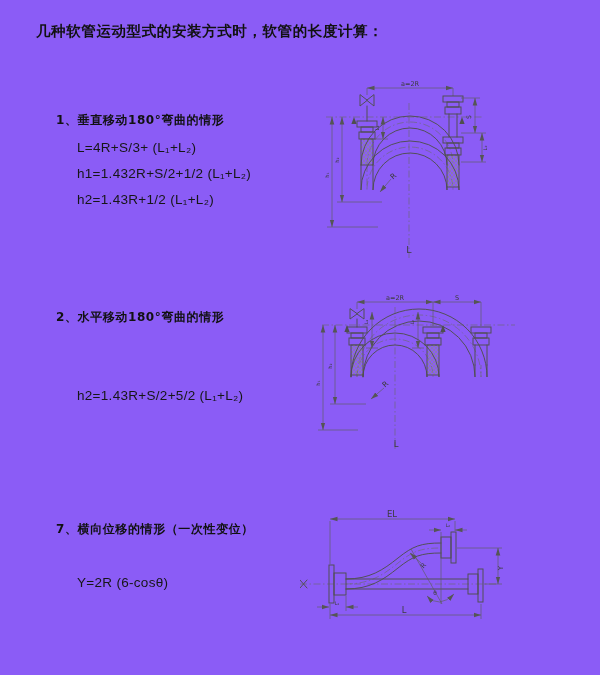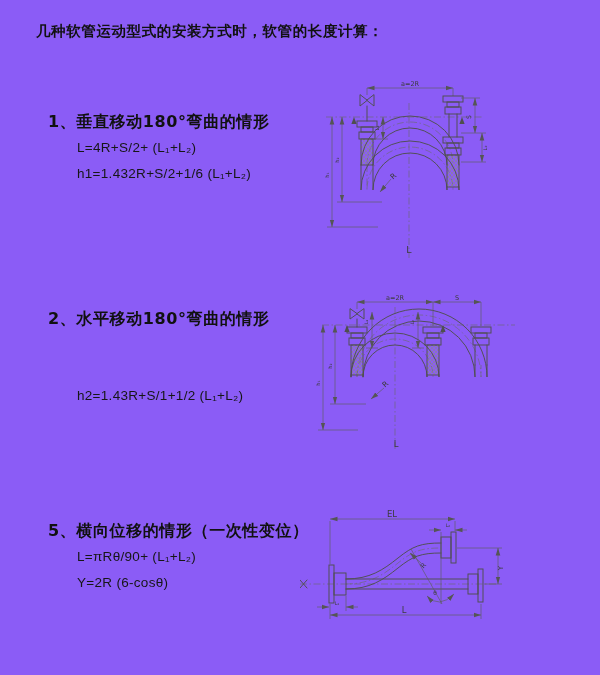--- a/index.html
+++ b/index.html
@@ -1,46 +1,46 @@
 <!DOCTYPE html>
 <html><head>
 <meta charset="utf-8">
 <style>
   html,body{margin:0;padding:0;background:#e8e8e8;}
   .page{position:relative;width:600px;height:675px;background:#8b5cf6;overflow:hidden;
         font-family:"DejaVu Sans","Liberation Sans",sans-serif;color:#111;}
   .title{position:absolute;left:36px;top:22px;font-size:14.5px;font-weight:600;letter-spacing:.6px;}
-  .sec-heading{position:absolute;left:48px;font-size:16px;font-weight:600;letter-spacing:.6px;}
+  .sec-heading{position:absolute;left:56px;font-size:12px;font-weight:600;letter-spacing:.6px;}
   .formula{position:absolute;left:77px;font-size:13.5px;letter-spacing:.3px;color:#161616;
            font-family:"Liberation Sans","DejaVu Sans",sans-serif;font-weight:500;}
   svg.diagram{position:absolute;}
   
   .ol{stroke:#4f4f4f;stroke-width:.95;fill:none;stroke-linecap:round;}
   .dl{stroke:#5c5c5c;stroke-width:.65;fill:none;}
   .cl{stroke:#6a6a6a;stroke-width:.6;fill:none;stroke-dasharray:7 2.5 1.5 2.5;}
   .fillarr{fill:#4f4f4f;stroke:none;}
   svg text{font-family:"DejaVu Sans","Liberation Sans",sans-serif;fill:#3c3c3c;}
   .lab-mid{text-anchor:middle;}
 </style>
 </head>
 <body>
 
 <div class="page">
 
   <div class="title">几种软管运动型式的安装方式时，软管的长度计算：</div>
 
   <div class="sec-heading" style="top:112px">1、垂直移动180°弯曲的情形</div>
-  <div class="formula" style="top:140px">L=4R+S/2+ (L₁+L₂)</div>
-  <div class="formula" style="top:166px">h1=1.432R+S/2+1/6 (L₁+L₂)</div>
+  <div class="formula" style="top:140px">L=4R+S/3+ (L₁+L₂)</div>
+  <div class="formula" style="top:166px">h1=1.432R+S/2+1/2 (L₁+L₂)</div>
+  <div class="formula" style="top:192px">h2=1.43R+1/2 (L₁+L₂)</div>
 
   <div class="sec-heading" style="top:309px">2、水平移动180°弯曲的情形</div>
-  <div class="formula" style="top:388px">h2=1.43R+S/1+1/2 (L₁+L₂)</div>
-
-  <div class="sec-heading" style="top:521px">5、横向位移的情形（一次性变位）</div>
-  <div class="formula" style="top:549px">L=πRθ/90+ (L₁+L₂)</div>
+  <div class="formula" style="top:388px">h2=1.43R+S/2+5/2 (L₁+L₂)</div>
+
+  <div class="sec-heading" style="top:521px">7、横向位移的情形（一次性变位）</div>
   <div class="formula" style="top:575px">Y=2R (6-cosθ)</div>
 
   <svg class="diagram" style="left:310px;top:75px" width="290" height="190" viewBox="0 0 290 190">
     <defs>
       <marker id="m1" markerWidth="9" markerHeight="8" refX="7.5" refY="3" orient="auto-start-reverse" markerUnits="userSpaceOnUse">
         <path d="M0,0.7 L7.5,3 L0,5.3 Z" fill="#555"></path>
       </marker>
       <pattern id="hp1" width="4" height="4" patternUnits="userSpaceOnUse">
         <path d="M0,0 L4,4 M4,0 L0,4" stroke="#8a8a8a" stroke-width="0.6"></path>
       </pattern>

